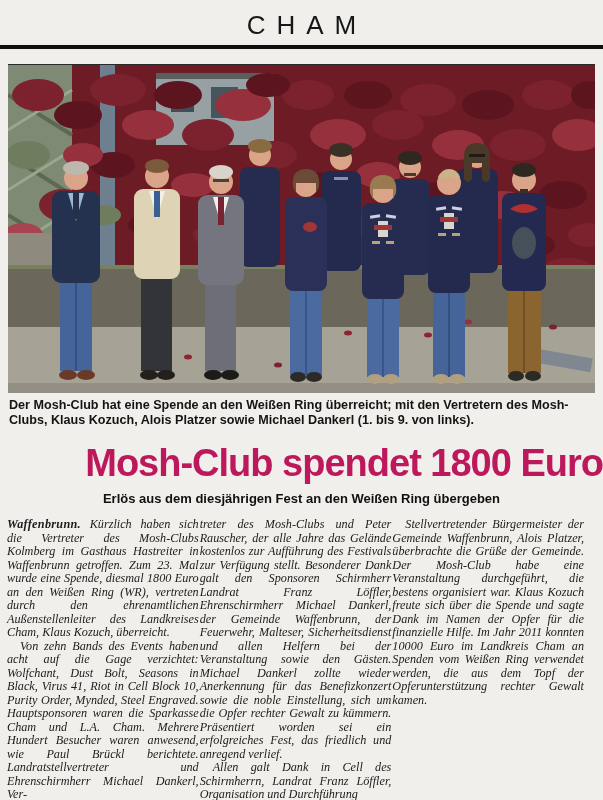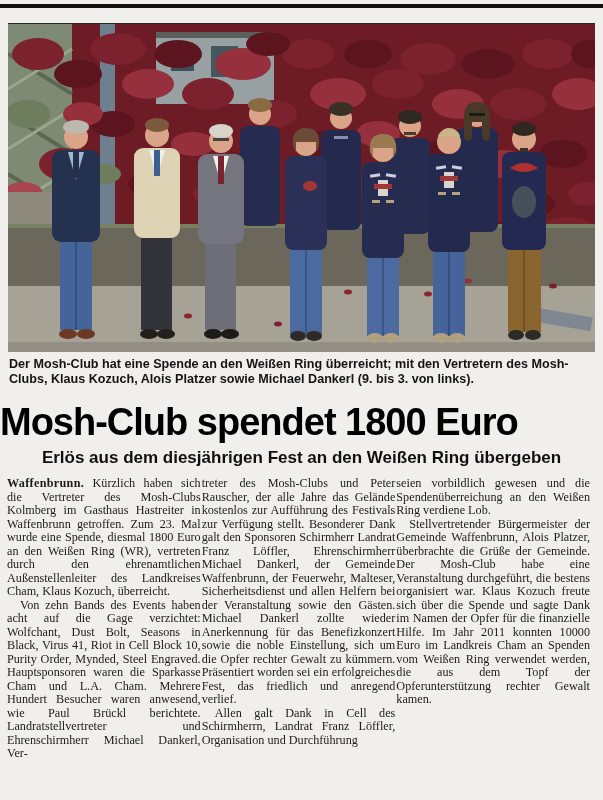--- a/index.html
+++ b/index.html
@@ -19,45 +19,46 @@
     margin:15px 8px 0 8px;height:328px;position:relative;
     border-top:1px solid #2a2a2a;background:#6d1b24;
   }
   .photo-wrap svg{display:block;}
   .caption{
     margin:5px 9px 0 9px;
     font-family:"Liberation Sans", sans-serif;
     font-size:12.6px;line-height:15px;font-weight:700;color:#141414;
   }
   .headline{
-    margin:14px 0 0 0;text-align:left;
-    font-family:"Liberation Sans", sans-serif;
-    font-size:38px;line-height:42px;font-weight:700;letter-spacing:-1px;color:#000000;
+    margin:14px 0 0 0;text-align:right;
+    font-family:"Liberation Sans", sans-serif;
+    font-size:38px;line-height:42px;font-weight:700;letter-spacing:-1px;color:#be185d;
   }
   .subheadline{
     margin:5px 0 0 0;text-align:center;
     font-family:"Liberation Sans", sans-serif;
-    font-size:17px;line-height:20px;font-weight:700;color:#101010;
+    font-size:13px;line-height:20px;font-weight:700;color:#101010;
   }
   .columns{
-    display:flex;gap:1px;margin:9px 13px 0 7px;
+    display:flex;gap:1px;margin:9px 19px 0 7px;font-style:italic;
   }
   .col{flex:1 1 0;min-width:0;}
   .col p{
     margin:0;font-size:12.2px;line-height:13.5px;text-align:justify;
     color:#1b1b1b;
   }
   .col p.indent{text-indent:13px;}
   .dateline{font-weight:700;letter-spacing:.3px;}
 </style>
 </head>
 <body>
 
 <div class="page">
 
+  <div class="masthead">CHAM</div>
   <div class="rule"></div>
 
   <figure class="photo-wrap" style="margin-block:0;margin-top:15px;">
     <svg width="587" height="328" viewBox="0 0 587 328" xmlns="http://www.w3.org/2000/svg">
 
       <g>
         <rect x="0" y="0" width="587" height="220" fill="#6d1b24"></rect>
 
         <rect x="0" y="0" width="64" height="218" fill="#7e8a74"></rect>
         <line x1="0" y1="30" x2="64" y2="70" stroke="#5d6852" stroke-width="4"></line>
@@ -248,33 +249,32 @@
           <ellipse cx="508" cy="311" rx="8" ry="5" fill="#2c2a26"></ellipse>
             <ellipse cx="525" cy="311" rx="8" ry="5" fill="#2c2a26"></ellipse>
           <circle cx="516" cy="115" r="12" fill="#d9a487"></circle>
           <ellipse cx="516" cy="105" rx="12" ry="7" fill="#2f2820"></ellipse>
           <rect x="512" y="124" width="8" height="4" fill="#3a3026"></rect>
         </g>
       </g>
     </svg>
   </figure>
 
-  <figcaption class="caption">Der Mosh-Club hat eine Spende an den Weißen Ring überreicht; mit den Vertretern des Mosh-Clubs, Klaus Kozuch, Alois Platzer sowie Michael Dankerl (9. bis 3. von links).</figcaption>
+  <figcaption class="caption">Der Mosh-Club hat eine Spende an den Weißen Ring überreicht; mit den Vertretern des Mosh-Clubs, Klaus Kozuch, Alois Platzer sowie Michael Dankerl (1. bis 9. von links).</figcaption>
 
   <h1 class="headline">Mosh-Club spendet 1800 Euro</h1>
   <h2 class="subheadline">Erlös aus dem diesjährigen Fest an den Weißen Ring übergeben</h2>
 
   <div class="columns">
     <div class="col">
       <p><span class="dateline">Waffenbrunn.</span> <span>Kürzlich haben sich die Vertreter des Mosh-Clubs Kolmberg im Gasthaus Hastreiter in Waffenbrunn getroffen. Zum 23. Mal wurde eine Spende, diesmal 1800 Euro an den Weißen Ring (WR), vertreten durch den ehrenamtlichen Außenstellenleiter des Landkreises Cham, Klaus Kozuch, überreicht.</span></p>
       <p class="indent">Von zehn Bands des Events haben acht auf die Gage verzichtet: Wolfchant, Dust Bolt, Seasons in Black, Virus 41, Riot in Cell Block 10, Purity Order, Mynded, Steel Engraved. Hauptsponsoren waren die Sparkasse Cham und L.A. Cham. Mehrere Hundert Besucher waren anwesend, wie Paul Brückl berichtete. Landratstellvertreter und Ehrenschirmherr Michael Dankerl, Ver-</p>
     </div>
     <div class="col">
       <p>treter des Mosh-Clubs und Peter Rauscher, der alle Jahre das Gelände kostenlos zur Aufführung des Festivals zur Verfügung stellt. Besonderer Dank galt den Sponsoren Schirmherr Landrat Franz Löffler, Ehrenschirmherr Michael Dankerl, der Gemeinde Waffenbrunn, der Feuerwehr, Malteser, Sicherheitsdienst und allen Helfern bei der Veranstaltung sowie den Gästen. Michael Dankerl zollte wieder Anerkennung für das Benefizkonzert sowie die noble Einstellung, sich um die Opfer rechter Gewalt zu kümmern. Präsentiert worden sei ein erfolgreiches Fest, das friedlich und anregend verlief.</p>
       <p class="indent">Allen galt Dank in Cell des Schirmherrn, Landrat Franz Löffler, Organisation und Durchführung</p>
     </div>
     <div class="col">
-      <p>seien vorbildlich gewesen und die Spendenüberreichung an den Weißen Ring verdiene Lob.</p>
       <p class="indent">Stellvertretender Bürgermeister der Gemeinde Waffenbrunn, Alois Platzer, überbrachte die Grüße der Gemeinde. Der Mosh-Club habe eine Veranstaltung durchgeführt, die bestens organisiert war. Klaus Kozuch freute sich über die Spende und sagte Dank im Namen der Opfer für die finanzielle Hilfe. Im Jahr 2011 konnten 10000 Euro im Landkreis Cham an Spenden vom Weißen Ring verwendet werden, die aus dem Topf der Opferunterstützung rechter Gewalt kamen.</p>
     </div>
   </div>
 
 </div>
 
 </body></html>

